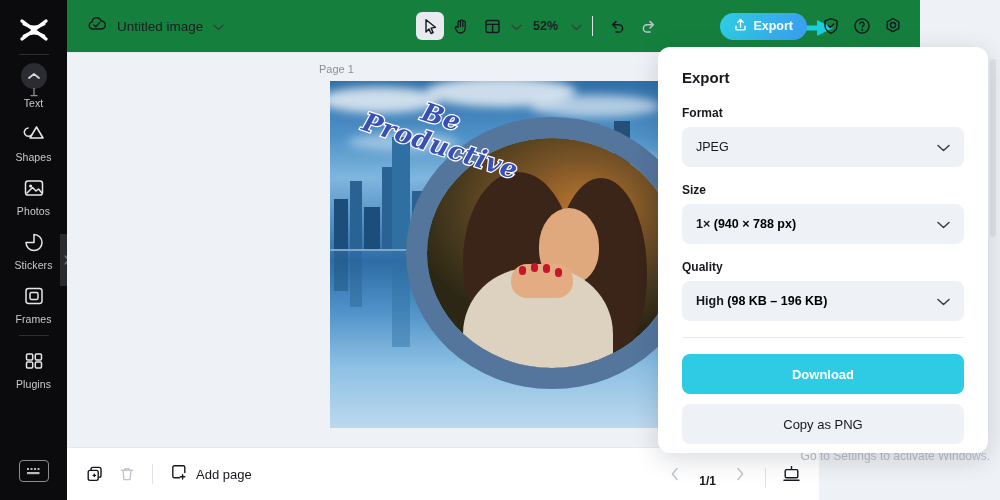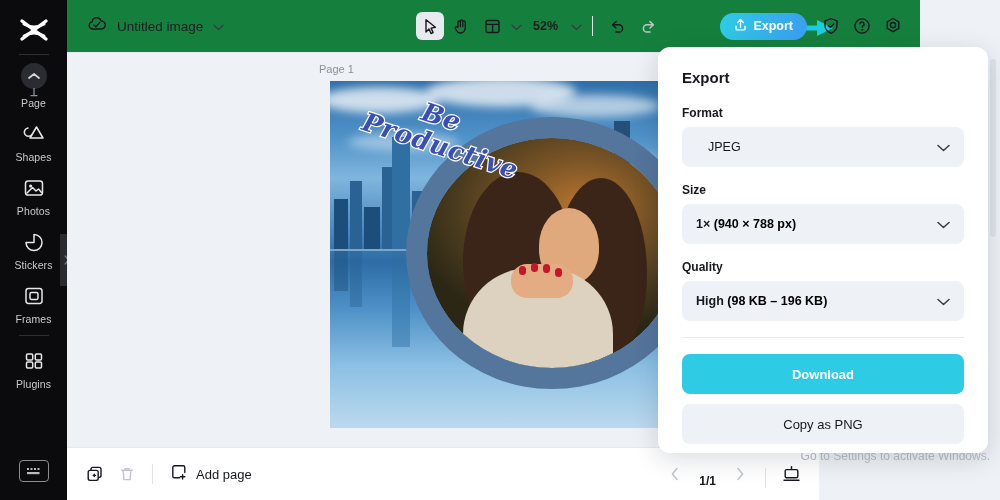--- a/index.html
+++ b/index.html
@@ -114,21 +114,21 @@
   }
   .panel-title { font-size: 15px; font-weight: bold; color: #16181d; margin-bottom: 20px; }
   .field-label { font-size: 12px; font-weight: bold; color: #16181d; margin-bottom: 7px; }
   .select {
     height: 40px; background: #eef1f5; border-radius: 8px; padding: 0 14px;
     display: flex; align-items: center; justify-content: space-between;
     cursor: pointer; margin-bottom: 16px;
   }
   .select .val { font-size: 12.5px; color: #16181d; font-weight: bold; }
   .select .val .muted { color: #000000; font-weight: bold; }
-  .select .val.plain { font-weight: normal; margin-left: 12px; }
+  .select .val.plain { font-weight: normal; }
   .panel-div { height: 1px; background: #e8ebf0; margin: 6px 0 16px; }
   .btn-primary {
     height: 40px; width: 100%; border: none; border-radius: 8px; background: #2ecbe4;
     color: #fff; font-size: 13px; font-weight: bold; cursor: pointer;
     font-family: "Liberation Sans", sans-serif; margin-bottom: 10px;
   }
   .btn-secondary {
     height: 40px; width: 100%; border: none; border-radius: 8px; background: #eef1f5;
     color: #16181d; font-size: 13px; cursor: pointer; font-family: "Liberation Sans", sans-serif;
   }
@@ -171,21 +171,21 @@
           <div class="text-badge">
             <svg width="12" height="8" viewBox="0 0 12 8">
                 <path d="M1 6 L6 2 L11 6" stroke="#d5d6da" stroke-width="1.7" fill="none" stroke-linecap="round" stroke-linejoin="round"></path>
               </svg>
           </div>
           <svg width="12" height="9" viewBox="0 0 12 9" style="margin-top:-1px">
             <path d="M6 0 L6 7 M3 7.6 L9 7.6" stroke="#8d8f95" stroke-width="1.3" stroke-linecap="round"></path>
           </svg>
         </div>
       </div>
-      <span class="lbl">Page</span>
+      <span class="lbl">Text</span>
     </div>
 
     <div class="sb-item">
       <div class="glyph">
         <svg width="22" height="20" viewBox="0 0 22 20">
           <path d="M5 4 a4.2 4.2 0 1 0 4 6.6" stroke="#e6e7ea" stroke-width="1.5" fill="none" stroke-linecap="round"></path>
           <path d="M13.5 3 L20 14 L7 14 Z" stroke="#e6e7ea" stroke-width="1.5" fill="none" stroke-linejoin="round"></path>
         </svg>
       </div>
       <span class="lbl">Shapes</span>

